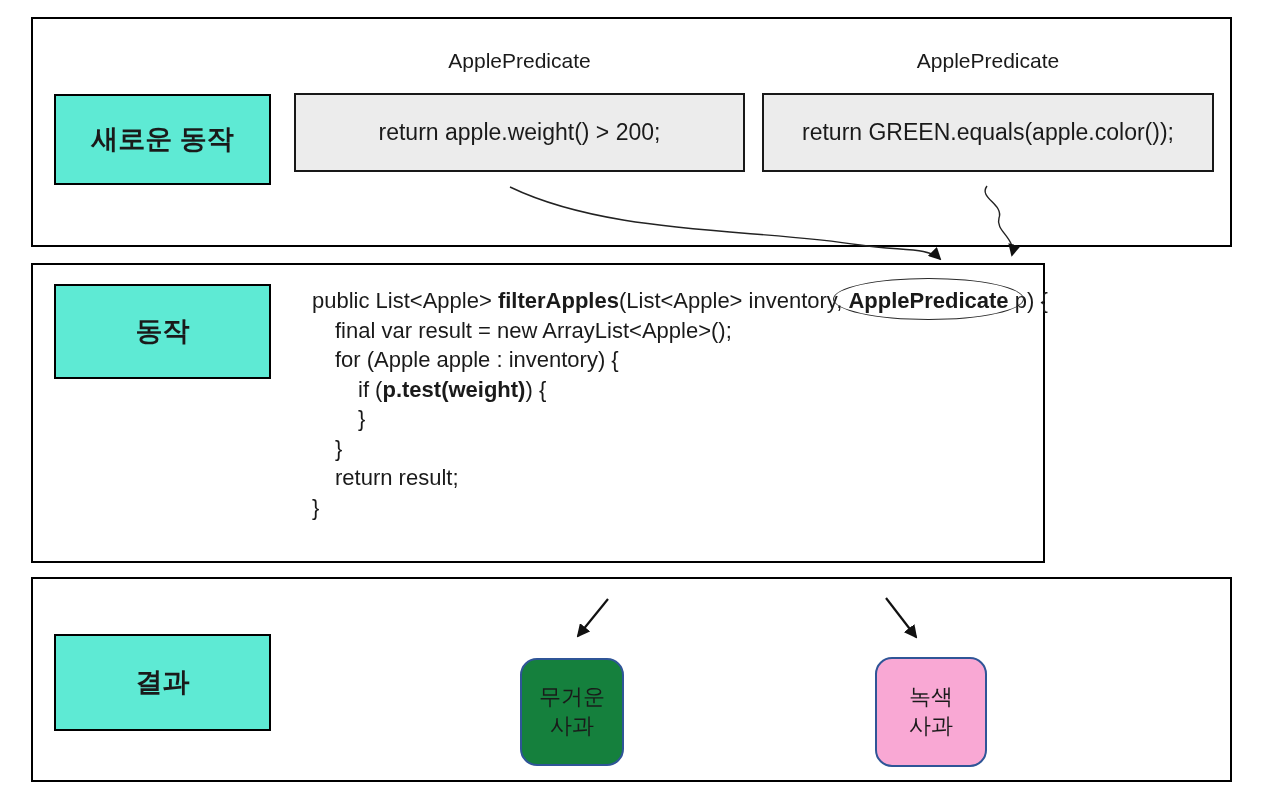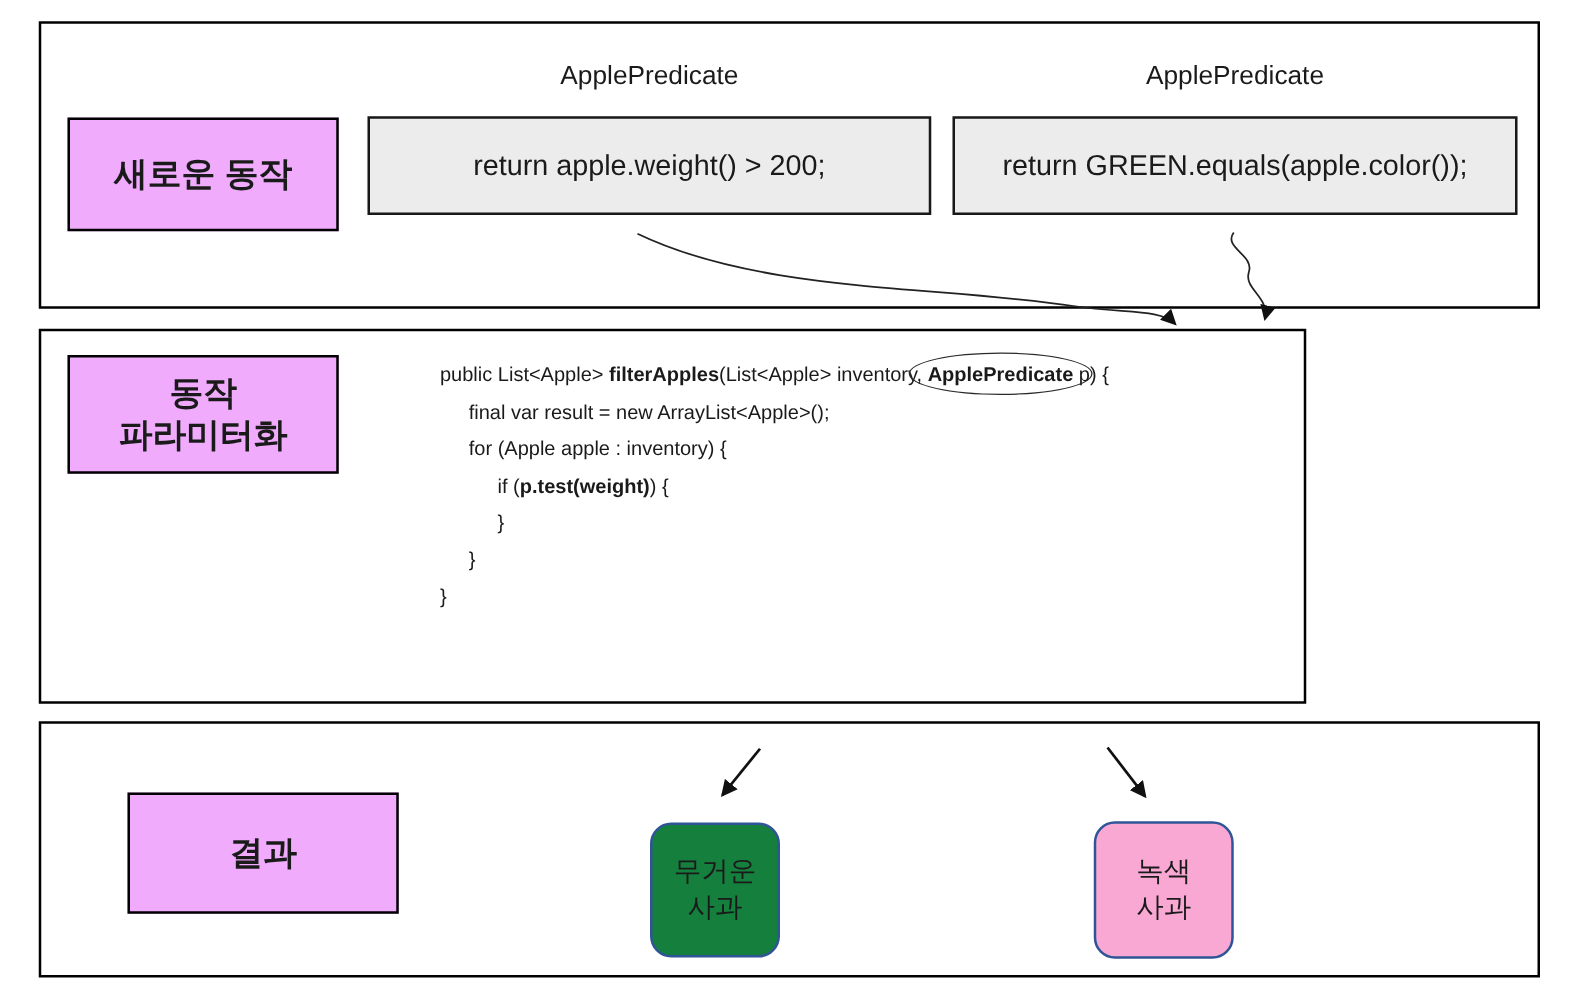--- a/index.html
+++ b/index.html
@@ -4,37 +4,37 @@
 <style>
   html,body{margin:0;padding:0;background:#ffffff;}
   body{font-family:"Liberation Sans","DejaVu Sans",sans-serif;color:#1a1a1a;}
   #canvas{position:relative;width:1263px;height:803px;background:#fff;overflow:hidden;}
 
   .section{position:absolute;border:2.5px solid #000;background:#fff;box-sizing:border-box;}
   #section-top{left:31px;top:17px;width:1201px;height:230px;}
   #section-middle{left:31px;top:263px;width:1014px;height:300px;}
   #section-bottom{left:31px;top:577px;width:1201px;height:205px;}
 
-  .label-box{position:absolute;background:#f0abfc;border:2px solid #000;box-sizing:border-box;
+  .label-box{position:absolute;background:#5eead4;border:2px solid #000;box-sizing:border-box;
     display:flex;flex-direction:column;align-items:center;justify-content:center;
     font-weight:bold;font-size:27px;line-height:1.25;text-align:center;}
   #label-new-behavior{left:21px;top:75px;width:217px;height:91px;}
   #label-parameterization{left:21px;top:19px;width:217px;height:95px;}
-  #label-result{left:21px;top:55px;width:217px;height:97px;margin-left:48px;}
+  #label-result{left:21px;top:55px;width:217px;height:97px;}
 
   .predicate-title{position:absolute;top:30px;text-align:center;font-size:21px;}
   #predicate-title-1{left:261px;width:451px;}
   #predicate-title-2{left:729px;width:452px;}
 
   .predicate-box{position:absolute;top:74px;height:79px;background:#ECECEC;border:2px solid #181818;
     box-sizing:border-box;display:flex;align-items:center;justify-content:center;font-size:23px;}
   #predicate-box-1{left:261px;width:451px;}
   #predicate-box-2{left:729px;width:452px;}
 
-  #code-block{position:absolute;left:279px;top:21px;font-size:16px;margin-left:40px;}
+  #code-block{position:absolute;left:279px;top:21px;font-size:22px;}
   .code-line{white-space:pre;height:29.5px;line-height:29.5px;}
   .code-line .b{font-weight:bold;}
   .oval{position:relative;}
   .oval::after{content:"";position:absolute;left:-15px;right:-15px;top:-10px;bottom:-7px;
     border:1.5px solid #2a2a2a;border-radius:50%;pointer-events:none;}
 
   .result-box{position:absolute;box-sizing:border-box;border:2.5px solid #2F5597;border-radius:17px;
     display:flex;flex-direction:column;align-items:center;justify-content:center;
     font-size:22px;line-height:1.3;text-align:center;}
   #result-box-heavy{left:487px;top:79px;width:104px;height:108px;background:#15803d;}
@@ -59,29 +59,29 @@
 
     <div class="predicate-title" id="predicate-title-2">ApplePredicate</div>
     <div class="predicate-box" id="predicate-box-2">
       <span>return GREEN.equals(apple.color());</span>
     </div>
   </div>
 
   <div class="section" id="section-middle">
     <div class="label-box" id="label-parameterization">
       <span>동작</span>
-      <span>파라미터화</span>
     </div>
     <div id="code-block">
         <div class="code-line" style="padding-left: 0px;"><span>public List&lt;Apple&gt; </span><span class="b">filterApples</span><span>(List&lt;Apple&gt; inventory, </span><span class="b oval">ApplePredicate</span><span> p) {</span></div>
         <div class="code-line" style="padding-left: 23px;"><span>final var result = new ArrayList&lt;Apple&gt;();</span></div>
         <div class="code-line" style="padding-left: 23px;"><span>for (Apple apple : inventory) {</span></div>
         <div class="code-line" style="padding-left: 46px;"><span>if (</span><span class="b">p.test(weight)</span><span>) {</span></div>
         <div class="code-line" style="padding-left: 46px;"><span>}</span></div>
         <div class="code-line" style="padding-left: 23px;"><span>}</span></div>
+        <div class="code-line" style="padding-left: 23px;"><span>return result;</span></div>
         <div class="code-line" style="padding-left: 0px;"><span>}</span></div>
       </div>
   </div>
 
   <div class="section" id="section-bottom">
     <div class="label-box" id="label-result">
       <span>결과</span>
     </div>
 
     <div class="result-box" id="result-box-heavy">

